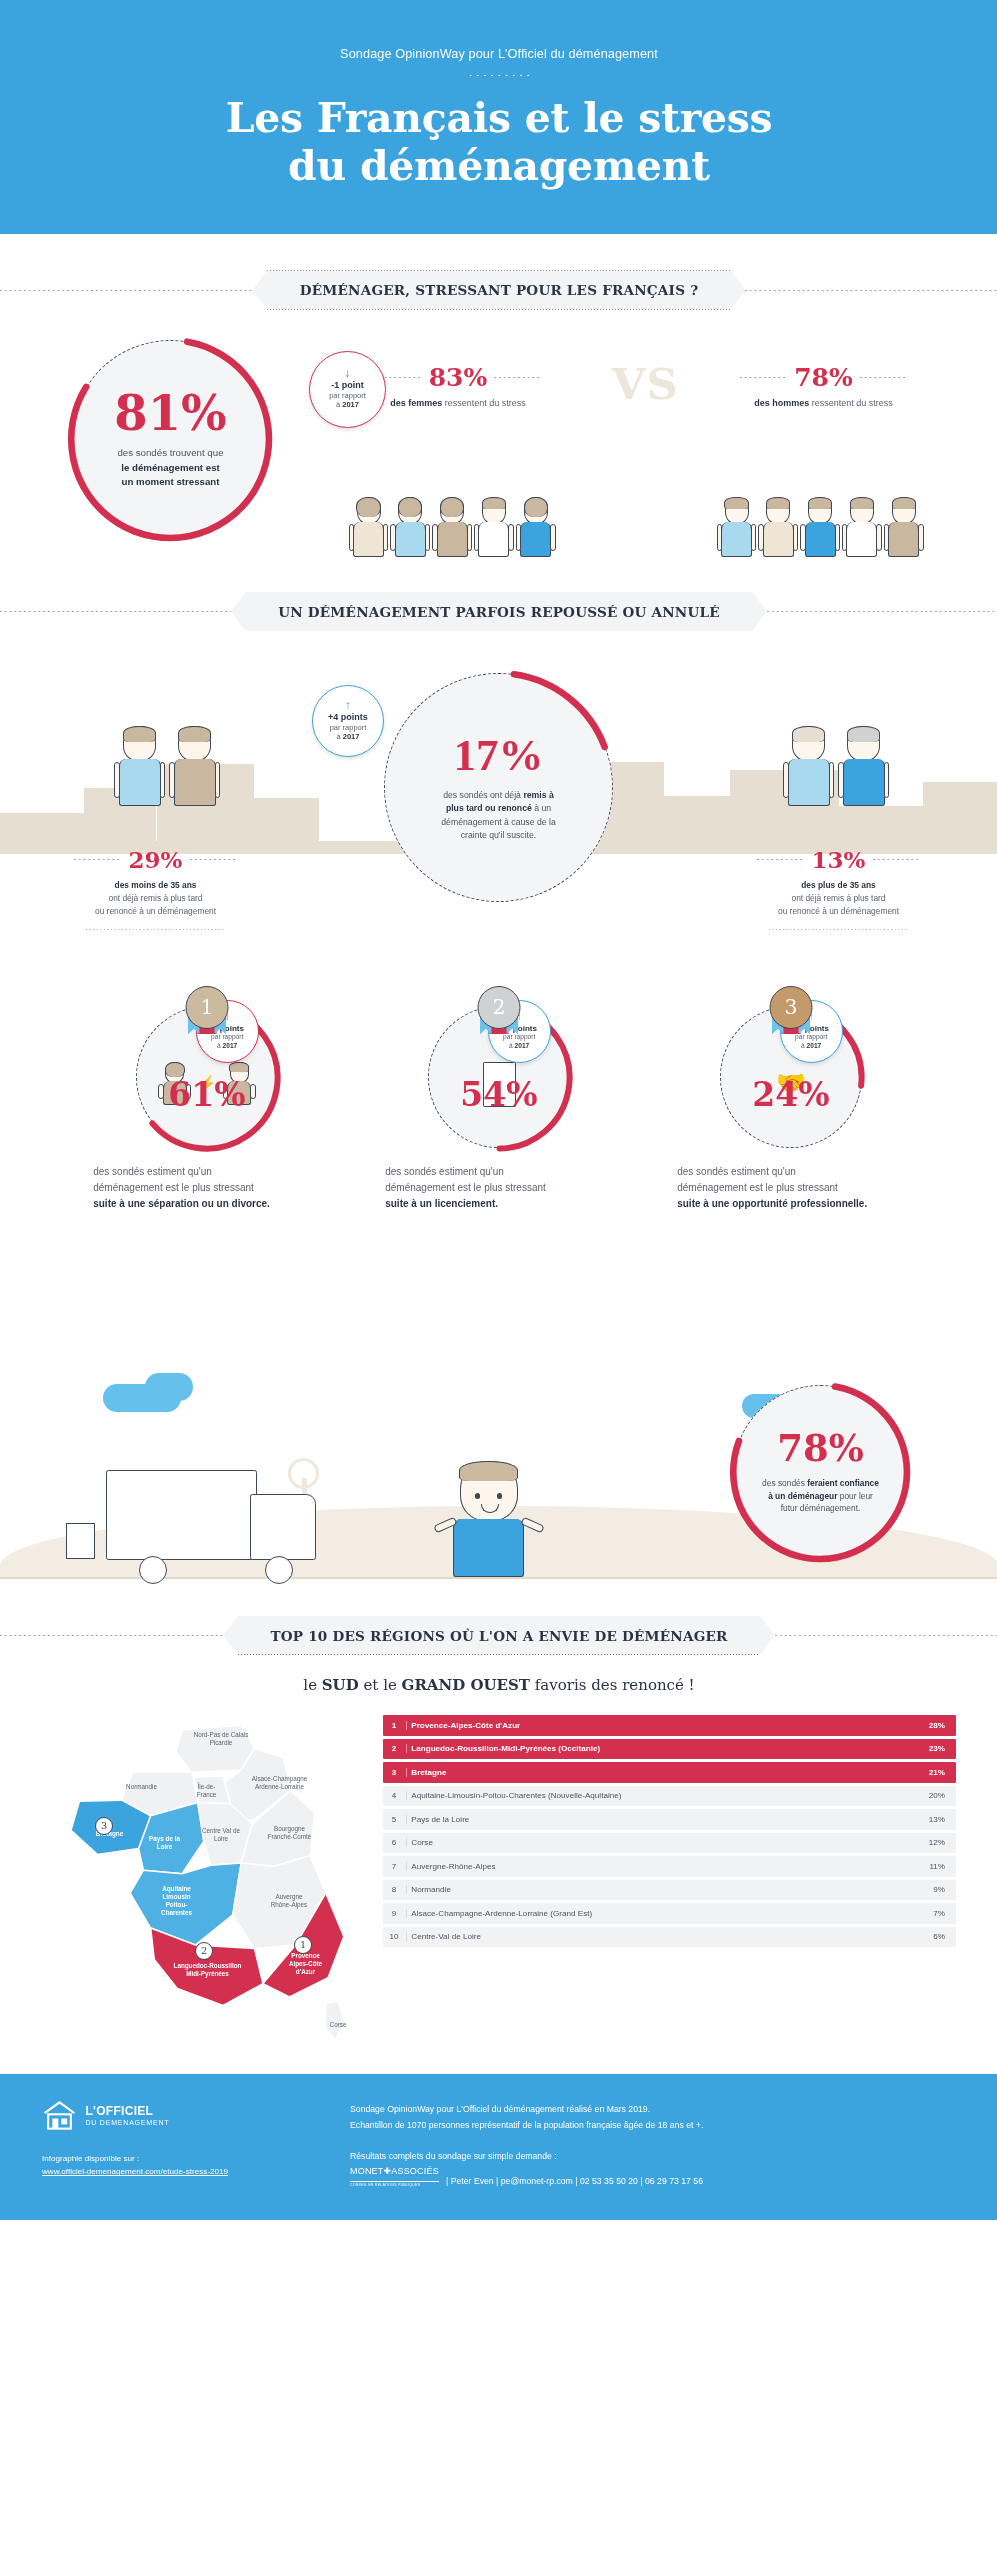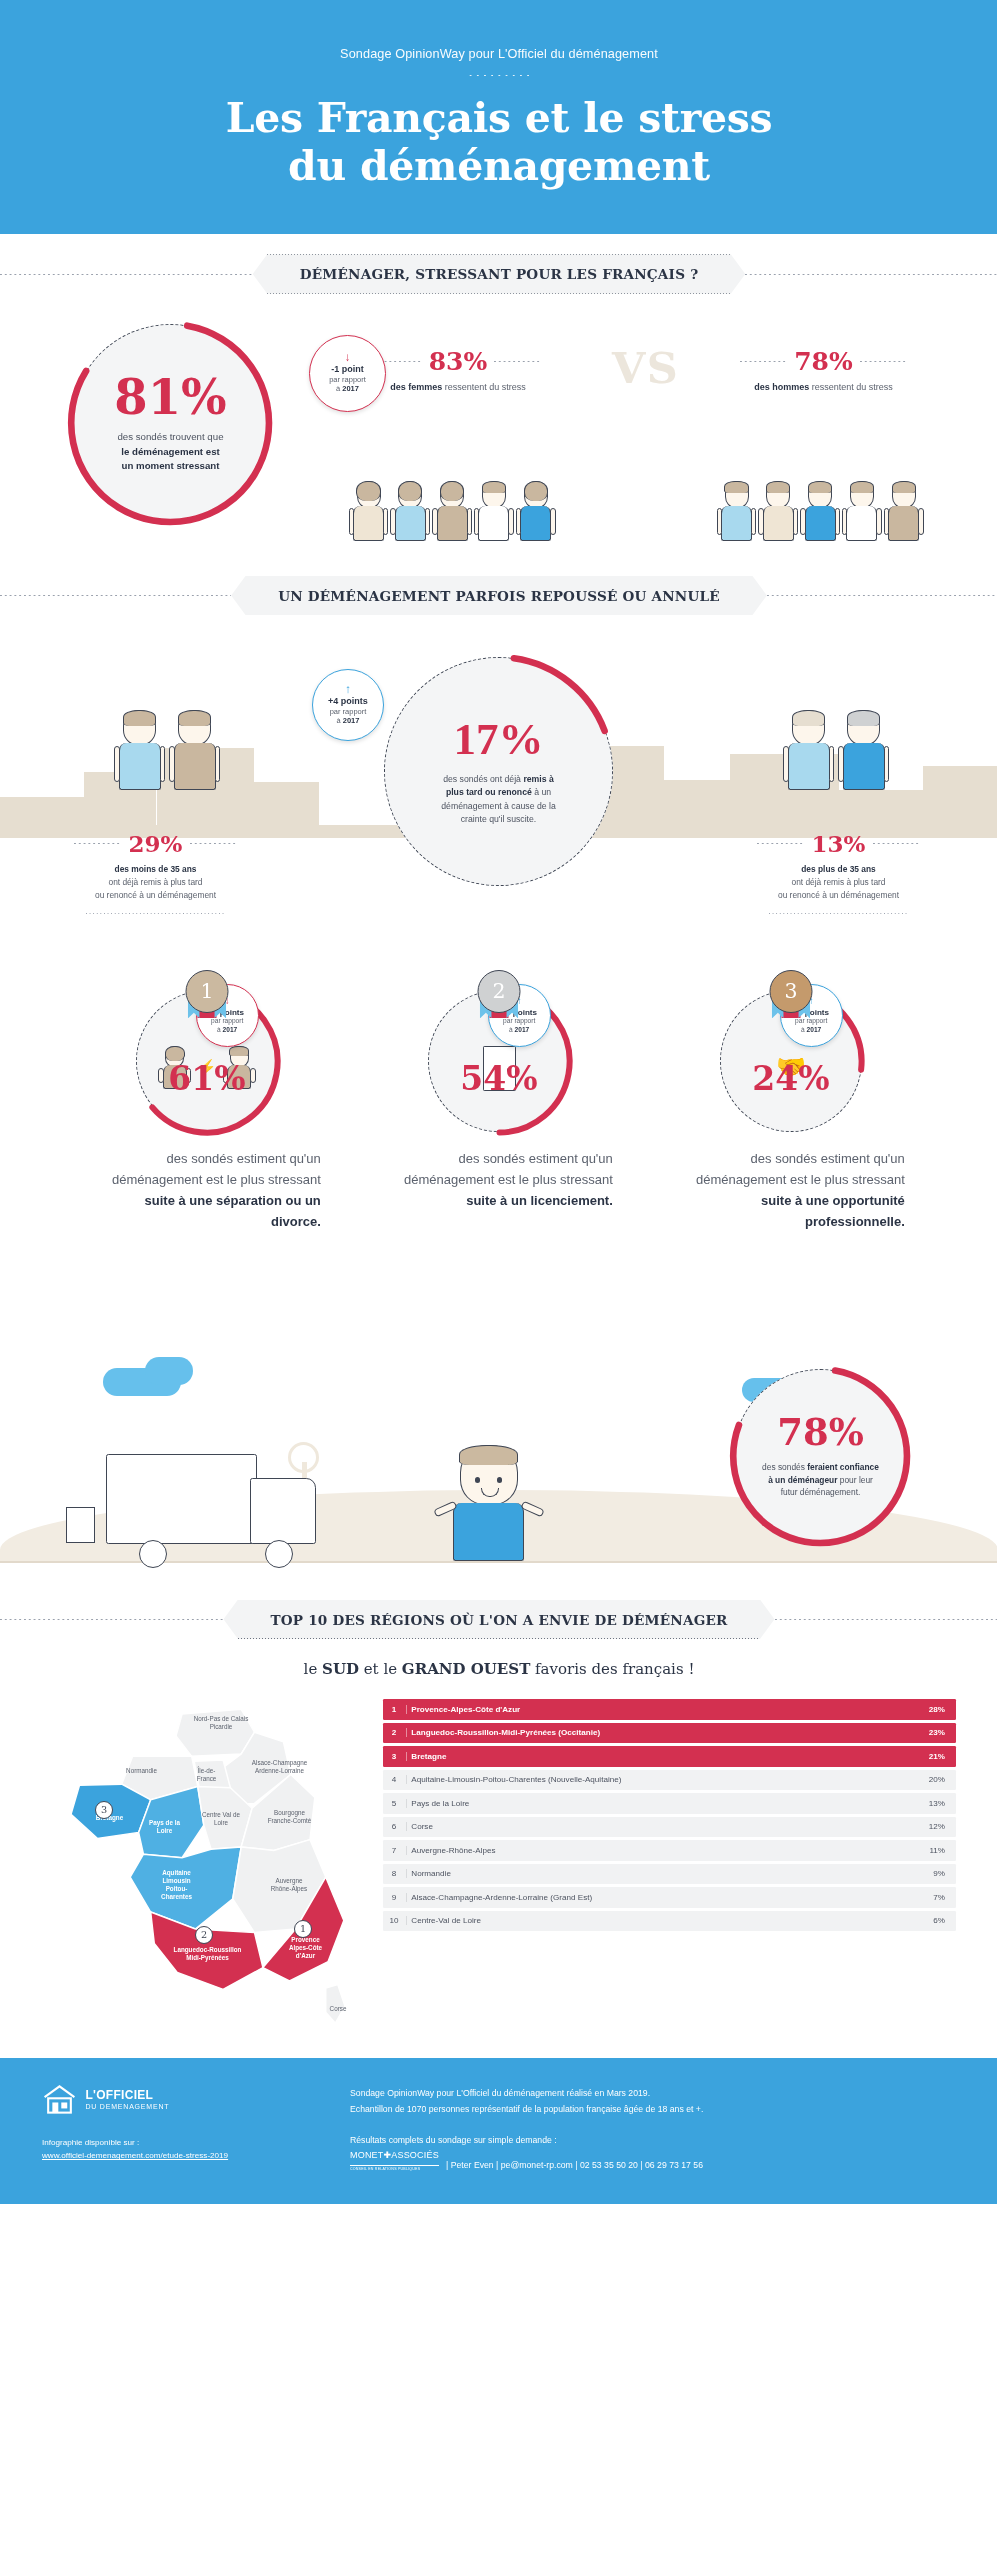--- a/index.html
+++ b/index.html
@@ -246,22 +246,22 @@
   .ribbon { position: absolute; top: 28px; width: 12px; height: 20.5px; z-index: 1; }
   .ribbon.l { left: 2.4px;  background: #6dc2ea; clip-path: polygon(0 0,100% 0,100% 100%,50% 72%,0 100%); }
   .ribbon.r { right: 2.4px; background: #6dc2ea; clip-path: polygon(0 0,100% 0,100% 100%,50% 72%,0 100%); }
   .ribbon.mid-l { left: 12px; background: #d33050; }
   .ribbon.mid-r { right: 12px; background: #d33050; }
   .sit-badge { width: 63px; height: 63px; right: 19.3px; top: -6px; }
   .sit-badge .b-main { font-size: 8.1px; }
   .sit-badge .b-sub  { font-size: 6.6px; }
   .sit-badge .arrow  { font-size: 9.7px; }
   .sit-cap {
-    margin-top: 15.7px; text-align: right;
-    font-size: 13px; line-height: 1.62; color: #5c626e;
+    margin-top: 15.7px; text-align: left;
+    font-size: 10px; line-height: 1.62; color: #5c626e;
     padding: 0 15.7px;
   }
 
   .pro-text {
     margin-top: 18px; text-align: center;
     font-family: "DejaVu Serif", serif; font-size: 15.7px;
     line-height: 1.5; color: #2b3445;
   }
   .pro-text b { font-weight: bold; }
 
@@ -360,21 +360,21 @@
 
   <div class="header">
     <div class="header-kicker">Sondage OpinionWay pour L'Officiel du déménagement</div>
     <div class="dots-sep"></div>
     <div class="header-title">
       <div>Les Français et le stress</div>
       <div>du déménagement</div>
     </div>
   </div>
 
-  <div style="padding:20px 0 6px;">
+  <div style="padding:36px 0 6px;">
     <div class="banner-wrap">
       <div class="banner-line"></div>
       <div class="banner">DÉMÉNAGER, STRESSANT POUR LES FRANÇAIS ?</div>
       <div class="banner-line"></div>
     </div>
   </div>
 
   <div class="sec1">
 
     <div class="ring ring81">
@@ -791,21 +791,21 @@
   </div>
 
   <div class="banner-wrap" style="margin-top:14.5px;">
     <div class="banner-line"></div>
     <div class="banner">TOP 10 DES RÉGIONS OÙ L'ON A ENVIE DE DÉMÉNAGER</div>
     <div class="banner-line"></div>
   </div>
 
   <div class="sec5">
     <div class="sud-line">
-      <span>le </span><b>SUD</b><span> et le </span><b>GRAND OUEST</b><span> favoris des français !</span>
+      <span>le </span><b>SUD</b><span> et le </span><b>GRAND OUEST</b><span> favoris des renoncé !</span>
     </div>
 
     <div class="region-wrap">
 
       <div class="map-col">
         <svg class="map-svg" viewBox="0 0 540 560">
           <g stroke="#ffffff" stroke-width="2.5">
             <path d="M232 30 L330 22 L352 60 L330 96 L248 100 L222 66 Z" fill="#f0f1f2"></path>
             <path d="M150 100 L248 100 L258 150 L180 172 L132 146 Z" fill="#f0f1f2"></path>
             <path d="M258 150 L330 96 L352 60 L400 76 L412 130 L352 178 L290 180 Z" fill="#f0f1f2"></path>

